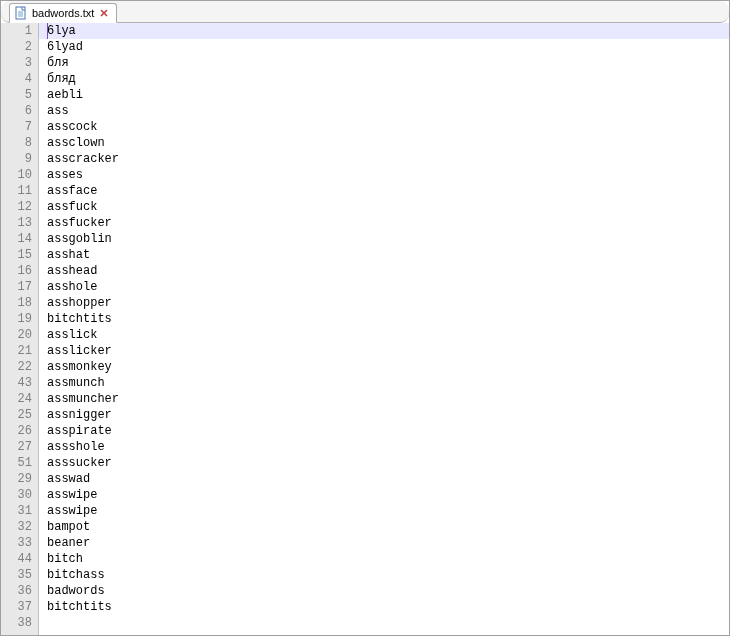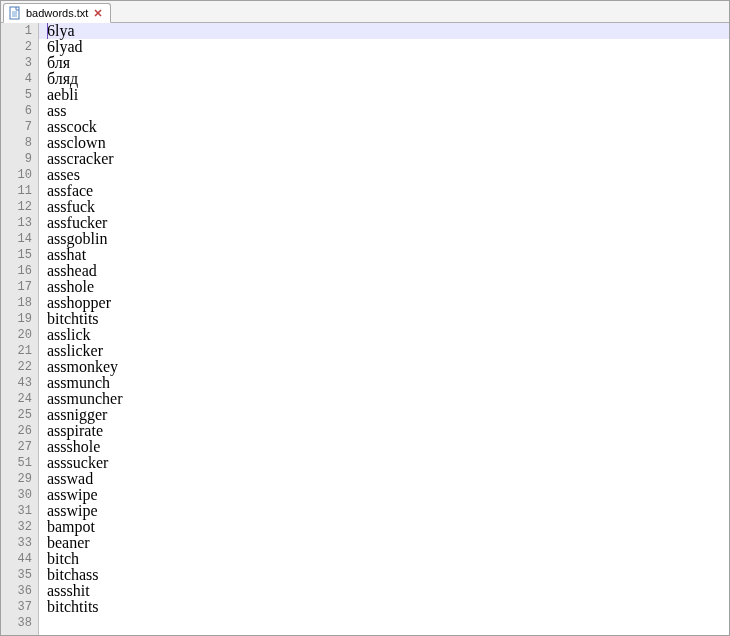--- a/index.html
+++ b/index.html
@@ -17,21 +17,22 @@
     background: #ffffff;
     display: flex;
     flex-direction: column;
   }
   .tab-bar {
     height: 22px;
     background: #f4f4f4;
     border-bottom: 1px solid #b0b0b0;
     display: flex;
     align-items: flex-end;
-    padding-left: 2px;
+    padding-left: 8px;
+    border-radius: 9px;
   }
   .tab {
     display: flex;
     align-items: center;
     gap: 4px;
     height: 20px;
     padding: 0 6px 0 4px;
     background: #ffffff;
     border: 1px solid #a9a9a9;
     border-bottom: 1px solid #ffffff;
@@ -67,22 +68,22 @@
     font-size: 12px;
     line-height: 16px;
     user-select: none;
     min-width: 38px;
   }
   .gutter .ln {
     height: 16px;
   }
   .content {
     flex: 1;
-    font-family: Liberation Serif, serif;
-    font-size: 16px;
+    font-family: Liberation Mono, monospace;
+    font-size: 12px;
     line-height: 16px;
     color: #000;
     background: #fff;
     position: relative;
     overflow: hidden;
   }
   .line {
     height: 16px;
     padding-left: 8px;
     white-space: pre;
@@ -196,18 +197,18 @@
         <div class="line">asspirate</div>
         <div class="line">assshole</div>
         <div class="line">asssucker</div>
         <div class="line">asswad</div>
         <div class="line">asswipe</div>
         <div class="line">asswipe</div>
         <div class="line">bampot</div>
         <div class="line">beaner</div>
         <div class="line">bitch</div>
         <div class="line">bitchass</div>
-        <div class="line">assshit</div>
+        <div class="line">badwords</div>
         <div class="line">bitchtits</div>
       </div>
   </div>
 
 </div>
 
 </body></html>

